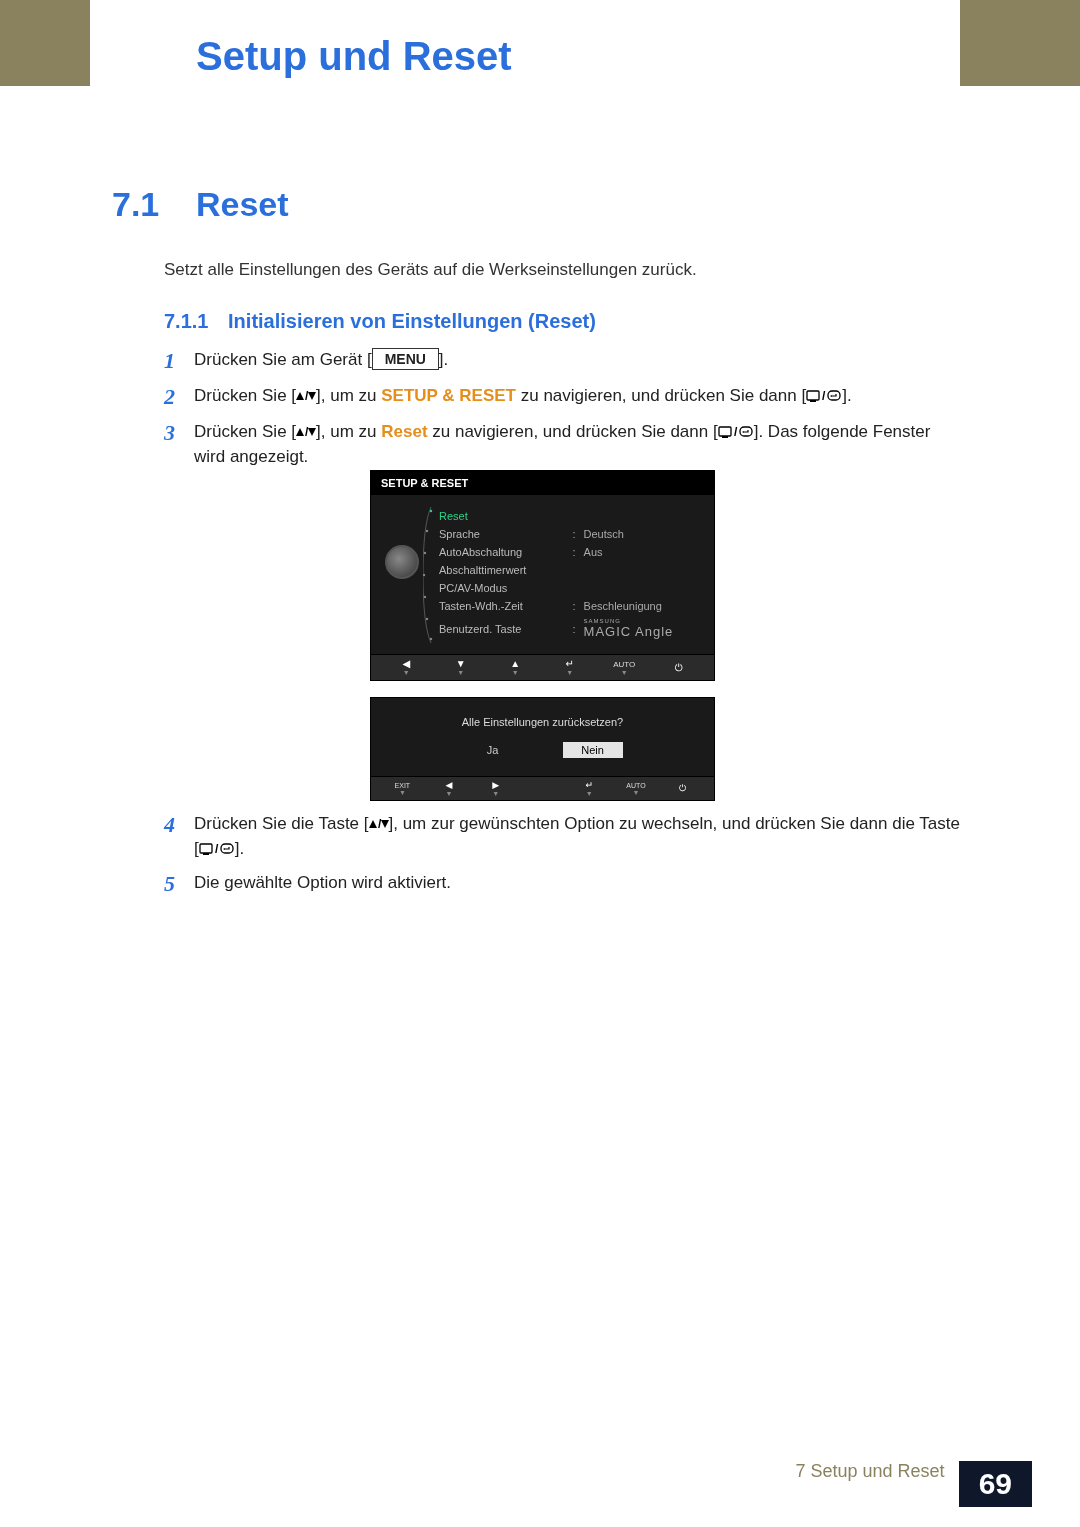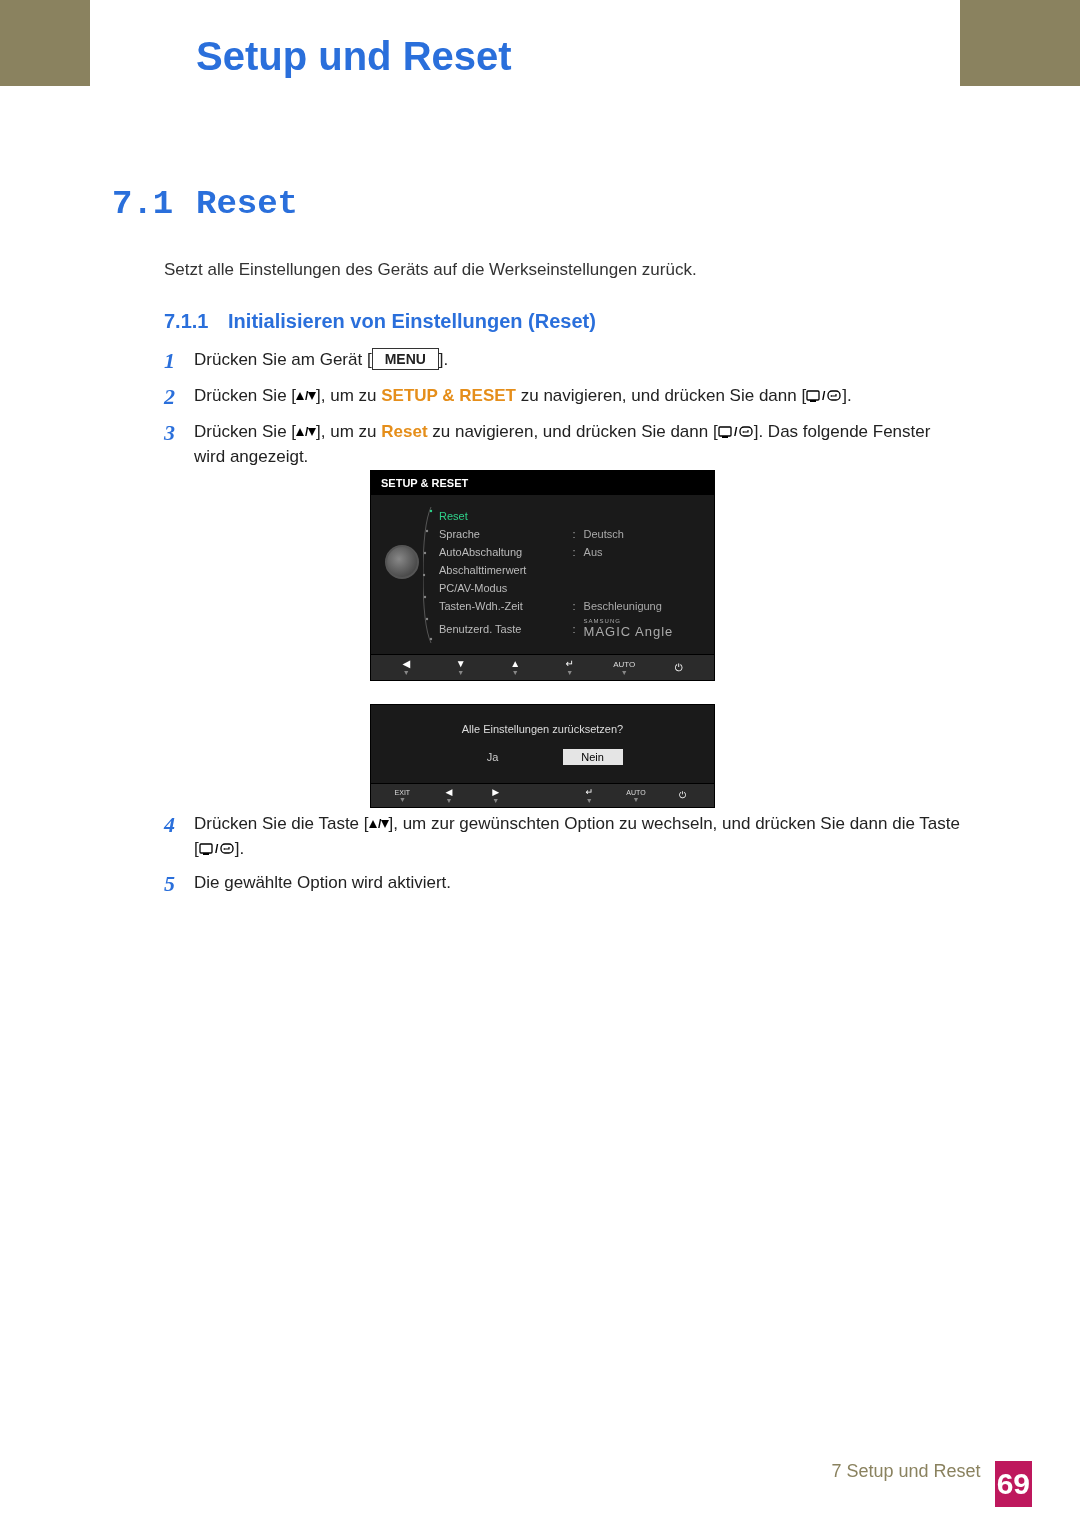--- a/index.html
+++ b/index.html
@@ -1,21 +1,21 @@
 <!DOCTYPE html>
 <html><head>
 <meta charset="utf-8">
 <style>
   * { box-sizing: border-box; margin: 0; padding: 0; }
   html, body { width: 1080px; height: 1527px; font-family: Arial, Helvetica, sans-serif; background: #ffffff; color: #333; }
   .page { position: relative; width: 1080px; height: 1527px; background: #fff; }
   .top-band { position: absolute; top: 0; left: 0; width: 1080px; height: 86px; background: #8a825f; }
   .top-band .white-tab { position: absolute; top: 0; left: 90px; width: 870px; height: 86px; background: #fff; }
   .chapter-title { position: absolute; top: 34px; left: 196px; font-size: 40px; font-weight: bold; color: #2a6fdb; }
-  .section-row { position: absolute; top: 185px; left: 112px; display: flex; align-items: flex-end; font-family: Liberation Mono, monospace; }
+  .section-row { position: absolute; top: 185px; left: 112px; display: flex; align-items: flex-end; }
   .section-num { font-size: 34px; font-weight: bold; color: #2a6fdb; width: 84px; }
   .section-title { font-size: 34px; font-weight: bold; color: #2a6fdb; }
   .para1 { position: absolute; top: 260px; left: 164px; font-size: 17px; color: #333; }
   .subsection-row { position: absolute; top: 310px; left: 164px; font-size: 20px; font-weight: bold; color: #2a6fdb; }
   .subsection-num { margin-right: 14px; }
   .steps { position: absolute; left: 164px; top: 348px; width: 800px; }
   .step { display: flex; margin-bottom: 10px; }
   .step-num { font-style: italic; font-size: 22px; color: #2a6fdb; font-weight: bold; width: 30px; flex-shrink: 0; font-family: Georgia, serif; }
   .step-body { font-size: 17px; color: #222; line-height: 1.45; }
   .kw { font-weight: bold; color: #e58e1a; }
@@ -35,37 +35,37 @@
   .osd td.k { width: 50%; }
   .osd td.k.sel { color: #2fd18a; }
   .osd td.v { color: #aaa; }
   .osd td.c { width: 10px; color: #aaa; }
   .osd .bar { background: #2b2b2b; height: 26px; display: flex; align-items: center; justify-content: space-around; padding: 0 8px; border-top: 1px solid #000; }
   .osd .bar .cell { flex: 1; display: flex; flex-direction: column; align-items: center; justify-content: center; }
   .osd .bar .icon { color: #fff; font-size: 10px; line-height: 1; }
   .osd .bar .ar { color: #888; font-size: 7px; line-height: 1; }
   .osd .bar .txt { color: #ddd; font-size: 8px; }
 
-  .osd2 { margin-top: 23px; width: 345px; background: #000; color: #eee; font-size: 12px; border: 1px solid #000; }
+  .osd2 { margin-top: 16px; width: 345px; background: #000; color: #eee; font-size: 12px; border: 1px solid #000; }
   .osd2 .body2 { background: #1a1a1a; padding: 18px 10px 12px; text-align: center; }
   .osd2 .msg { color: #ddd; font-size: 11px; margin-bottom: 14px; }
   .osd2 .btns { display: flex; justify-content: center; gap: 40px; margin-bottom: 6px; }
   .osd2 .btn { min-width: 60px; padding: 2px 14px; font-size: 11px; color: #ccc; }
   .osd2 .btn.sel { background: #e5e5e5; color: #000; }
   .osd2 .bar2 { background: #2b2b2b; height: 24px; display: flex; align-items: center; justify-content: space-around; padding: 0 8px; border-top: 1px solid #000; }
   .osd2 .bar2 .cell { flex: 1; display: flex; flex-direction: column; align-items: center; }
   .osd2 .bar2 .icon { color: #fff; font-size: 9px; line-height: 1; }
   .osd2 .bar2 .ar { color: #888; font-size: 7px; line-height: 1; }
   .osd2 .bar2 .txt { color: #ddd; font-size: 7px; }
 
   .steps2 { position: absolute; left: 164px; top: 812px; width: 800px; }
 
   .footer { position: absolute; bottom: 20px; right: 48px; display: flex; align-items: flex-start; gap: 14px; }
   .footer .txt { font-size: 18px; color: #8a825f; }
-  .footer .num { background: #be185d; color: #fff; font-size: 30px; font-weight: bold; padding: 6px 2px; }
+  .footer .num { background: #0f172a; color: #fff; font-size: 30px; font-weight: bold; padding: 6px 20px; }
   .magic { font-family: Arial; letter-spacing: 1px; font-size: 13px; }
   .samsung-sup { font-size: 6px; letter-spacing: 1px; display: block; line-height: 1; }
 </style>
 </head>
 <body>
 
 <div class="page">
   <div class="top-band">
     <div class="white-tab"></div>
   </div>

